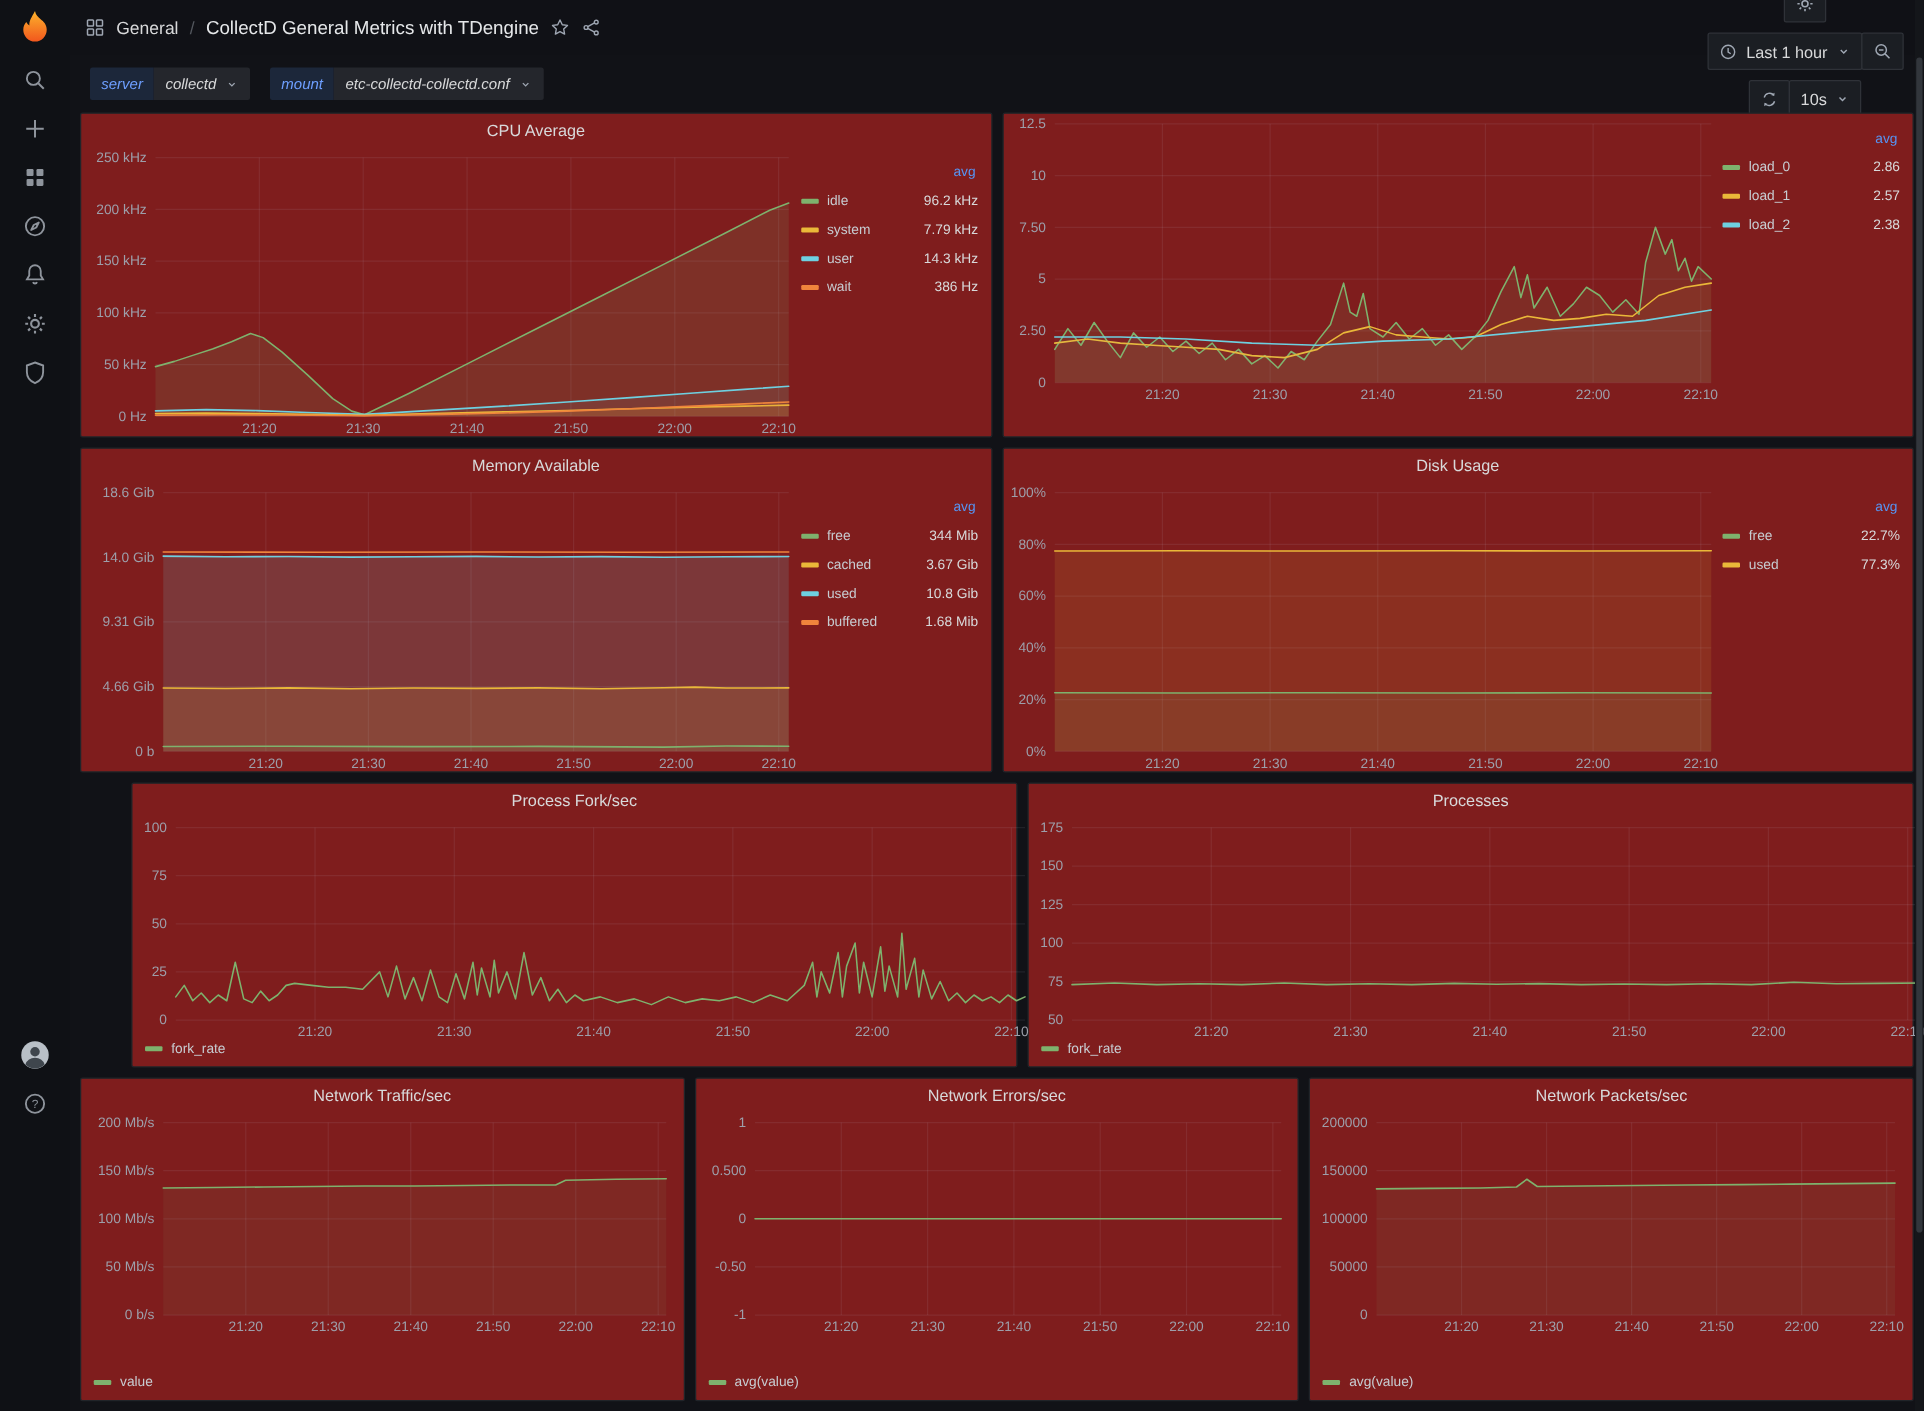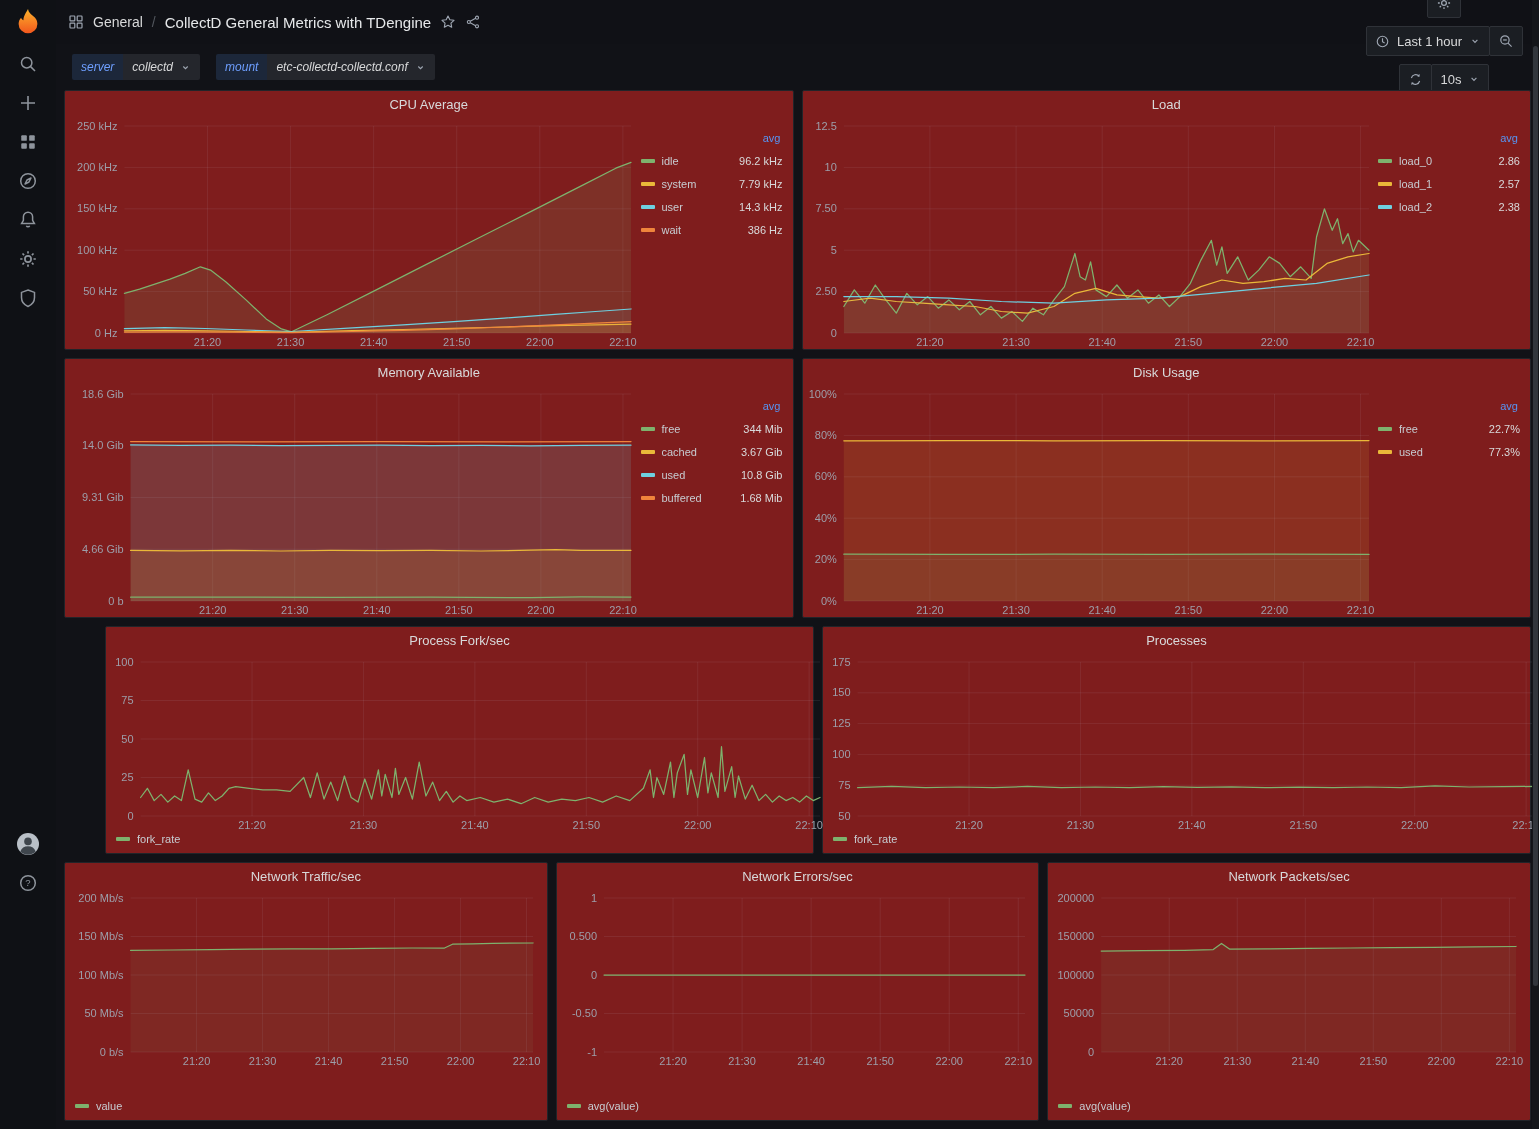--- a/index.html
+++ b/index.html
@@ -343,23 +343,20 @@
               </div>
               <div class="lg-row">
                 <span class="lg-swatch" style="background: rgb(239, 132, 60);"></span>
                 <span class="lg-name">wait</span>
                 <span class="lg-val">386 Hz</span>
               </div>
             </div>
         </div>
       </section>
       <section class="panel">
-        <header class="panel-title">
-            <span>Load</span>
-          </header>
         <div class="panel-body">
           <div class="chart">
               <svg width="570" height="232">
                 <line x1="122.93280000000001" y1="8" x2="122.93280000000001" y2="215" stroke="rgba(204,204,220,0.09)"></line>
                 <text x="122.93280000000001" y="228" text-anchor="middle" fill="#9d9faa" font-size="11">21:20</text>
                 <line x1="209.06560000000002" y1="8" x2="209.06560000000002" y2="215" stroke="rgba(204,204,220,0.09)"></line>
                 <text x="209.06560000000002" y="228" text-anchor="middle" fill="#9d9faa" font-size="11">21:30</text>
                 <line x1="295.19840000000005" y1="8" x2="295.19840000000005" y2="215" stroke="rgba(204,204,220,0.09)"></line>
                 <text x="295.19840000000005" y="228" text-anchor="middle" fill="#9d9faa" font-size="11">21:40</text>
                 <line x1="381.3312000000001" y1="8" x2="381.3312000000001" y2="215" stroke="rgba(204,204,220,0.09)"></line>

